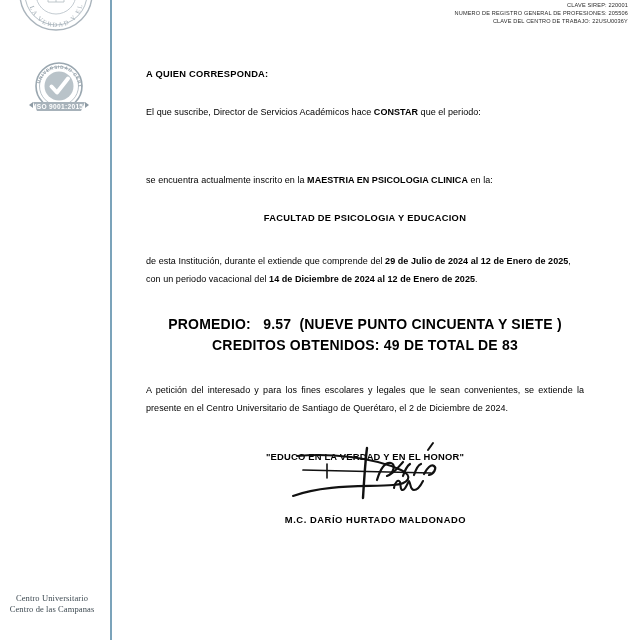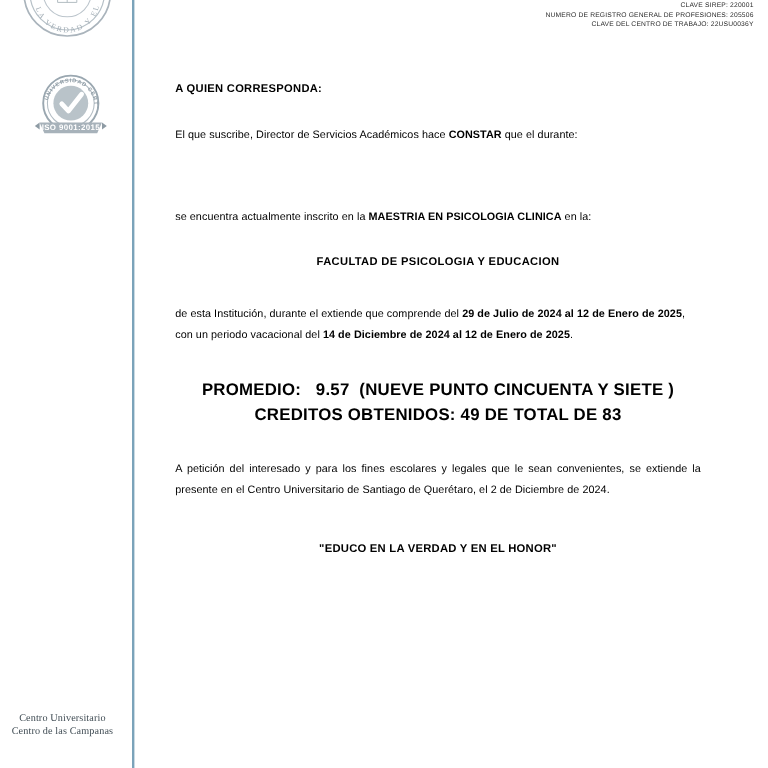--- a/index.html
+++ b/index.html
@@ -226,21 +226,21 @@
   <div class="header-codes">
     <div>CLAVE SIREP: 220001</div>
     <div>NUMERO DE REGISTRO GENERAL DE PROFESIONES: 205506</div>
     <div>CLAVE DEL CENTRO DE TRABAJO: 22USU0036Y</div>
   </div>
 
   <div class="content">
 
     <p class="to-whom">A QUIEN CORRESPONDA:</p>
 
-    <p class="para"><span>El que suscribe, Director de Servicios Académicos hace </span><b>CONSTAR</b><span> que  el durante:</span></p>
+    <p class="para"><span>El que suscribe, Director de Servicios Académicos hace </span><b>CONSTAR</b><span> que  el periodo:</span></p>
 
     <div class="gap-26"></div>
 
 
     <div class="gap-24"></div>
 
     <p class="para"><span>se encuentra actualmente inscrito en la </span><b>MAESTRIA EN PSICOLOGIA CLINICA</b><span> en la:</span></p>
 
     <div class="gap-24"></div>
 
@@ -261,13 +261,36 @@
 
     <p class="para para-justify">A petición del interesado  y para los fines escolares y legales que le sean convenientes, se extiende la presente en el Centro Universitario de Santiago de Querétaro, el 2 de Diciembre de 2024.</p>
 
     <div class="gap-34"></div>
 
     <div class="closing">
       <div class="motto">"EDUCO EN LA VERDAD Y EN EL HONOR"</div>
     </div>
   </div>
 
+  <div class="signature-wrap">
+    <div class="signature-img">
+      <svg viewBox="0 0 190 68" width="190" height="68" aria-hidden="true">
+        <g fill="none" stroke="#111111" stroke-linecap="round" stroke-linejoin="round">
+          <path d="M16 16 C48 13, 92 17, 120 30 C133 36, 128 44, 112 45
+                   C86 47, 44 44, 12 56" stroke-width="2.1"></path>
+          <path d="M22 30 L150 33" stroke-width="1.7"></path>
+          <path d="M46 24 L46 38" stroke-width="1.6"></path>
+          <path d="M86 8 C84 24, 83 42, 82 58" stroke-width="2.4"></path>
+          <path d="M96 40 C99 30, 104 22, 110 23 C115 24, 113 33, 106 36
+                   C113 34, 118 26, 122 22" stroke-width="2.2"></path>
+          <path d="M122 36 C124 30, 126 26, 129 24" stroke-width="2.2"></path>
+          <path d="M133 35 C135 29, 137 25, 140 24" stroke-width="2.2"></path>
+          <path d="M143 34 C146 28, 150 24, 153 26 C156 28, 153 34, 148 35" stroke-width="2.2"></path>
+          <path d="M147 10 L152 3" stroke-width="2"></path>
+          <path d="M113 48 C114 42, 117 39, 119 42 C120 45, 119 49, 121 50
+                   C124 51, 126 44, 128 41 C130 44, 129 50, 133 50
+                   C137 50, 140 45, 142 41" stroke-width="2.1"></path>
+        </g>
+      </svg>
+    </div>
+    <div class="signer-name">M.C. DARÍO HURTADO MALDONADO</div>
+  </div>
 </div>
 
 </body></html>

